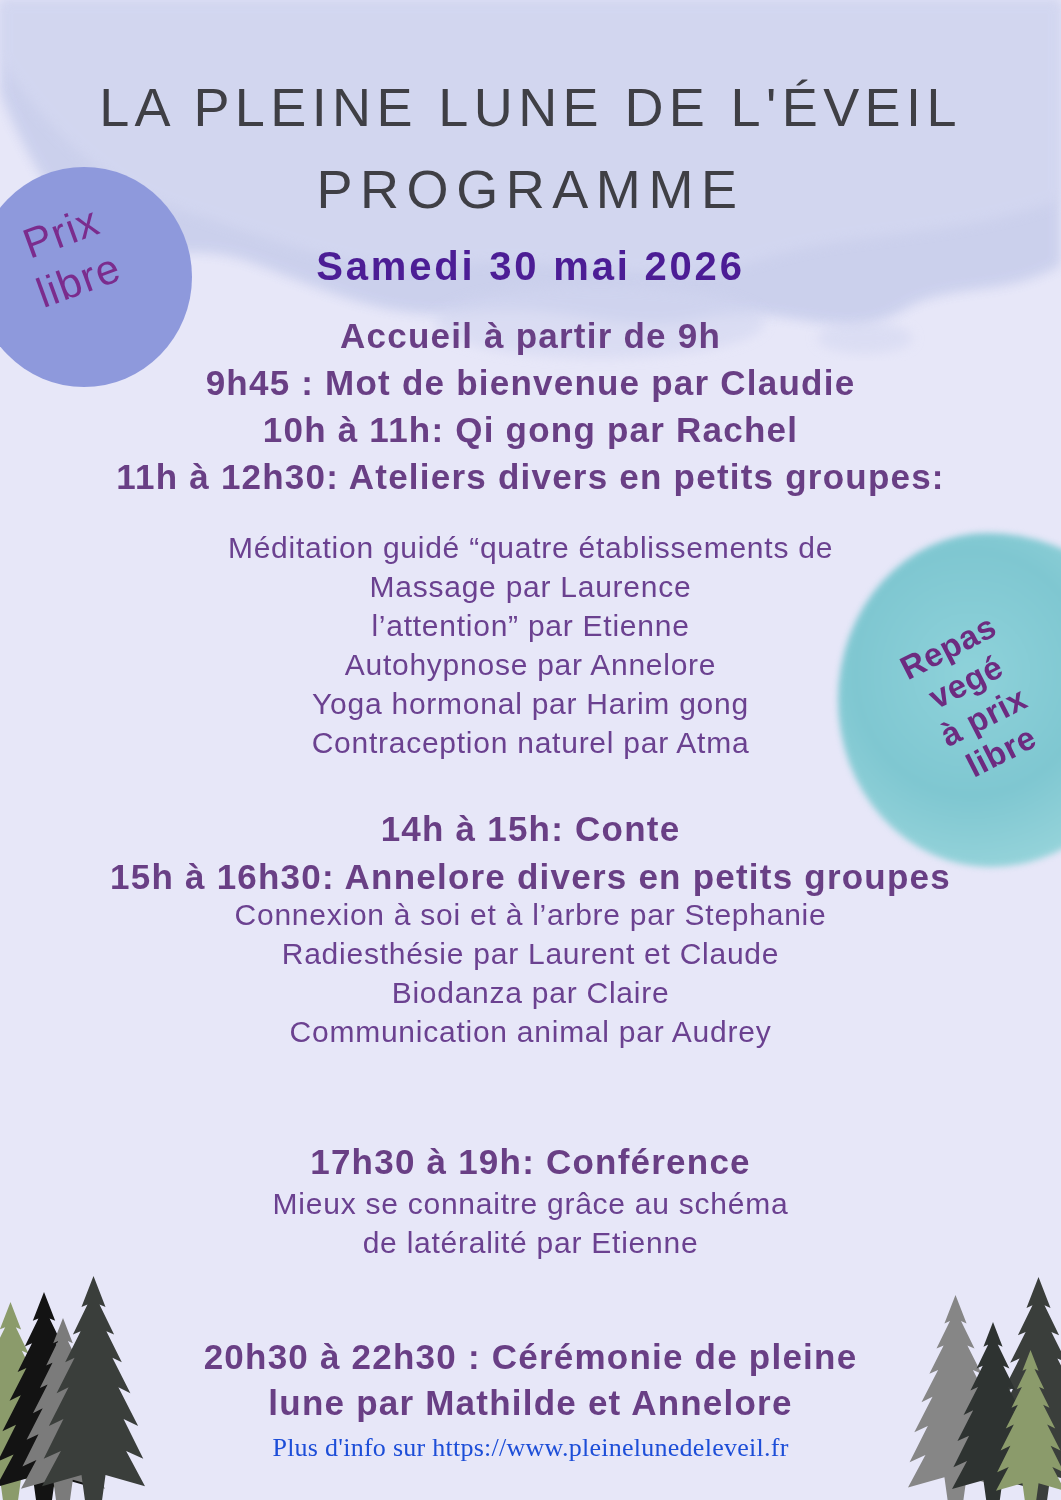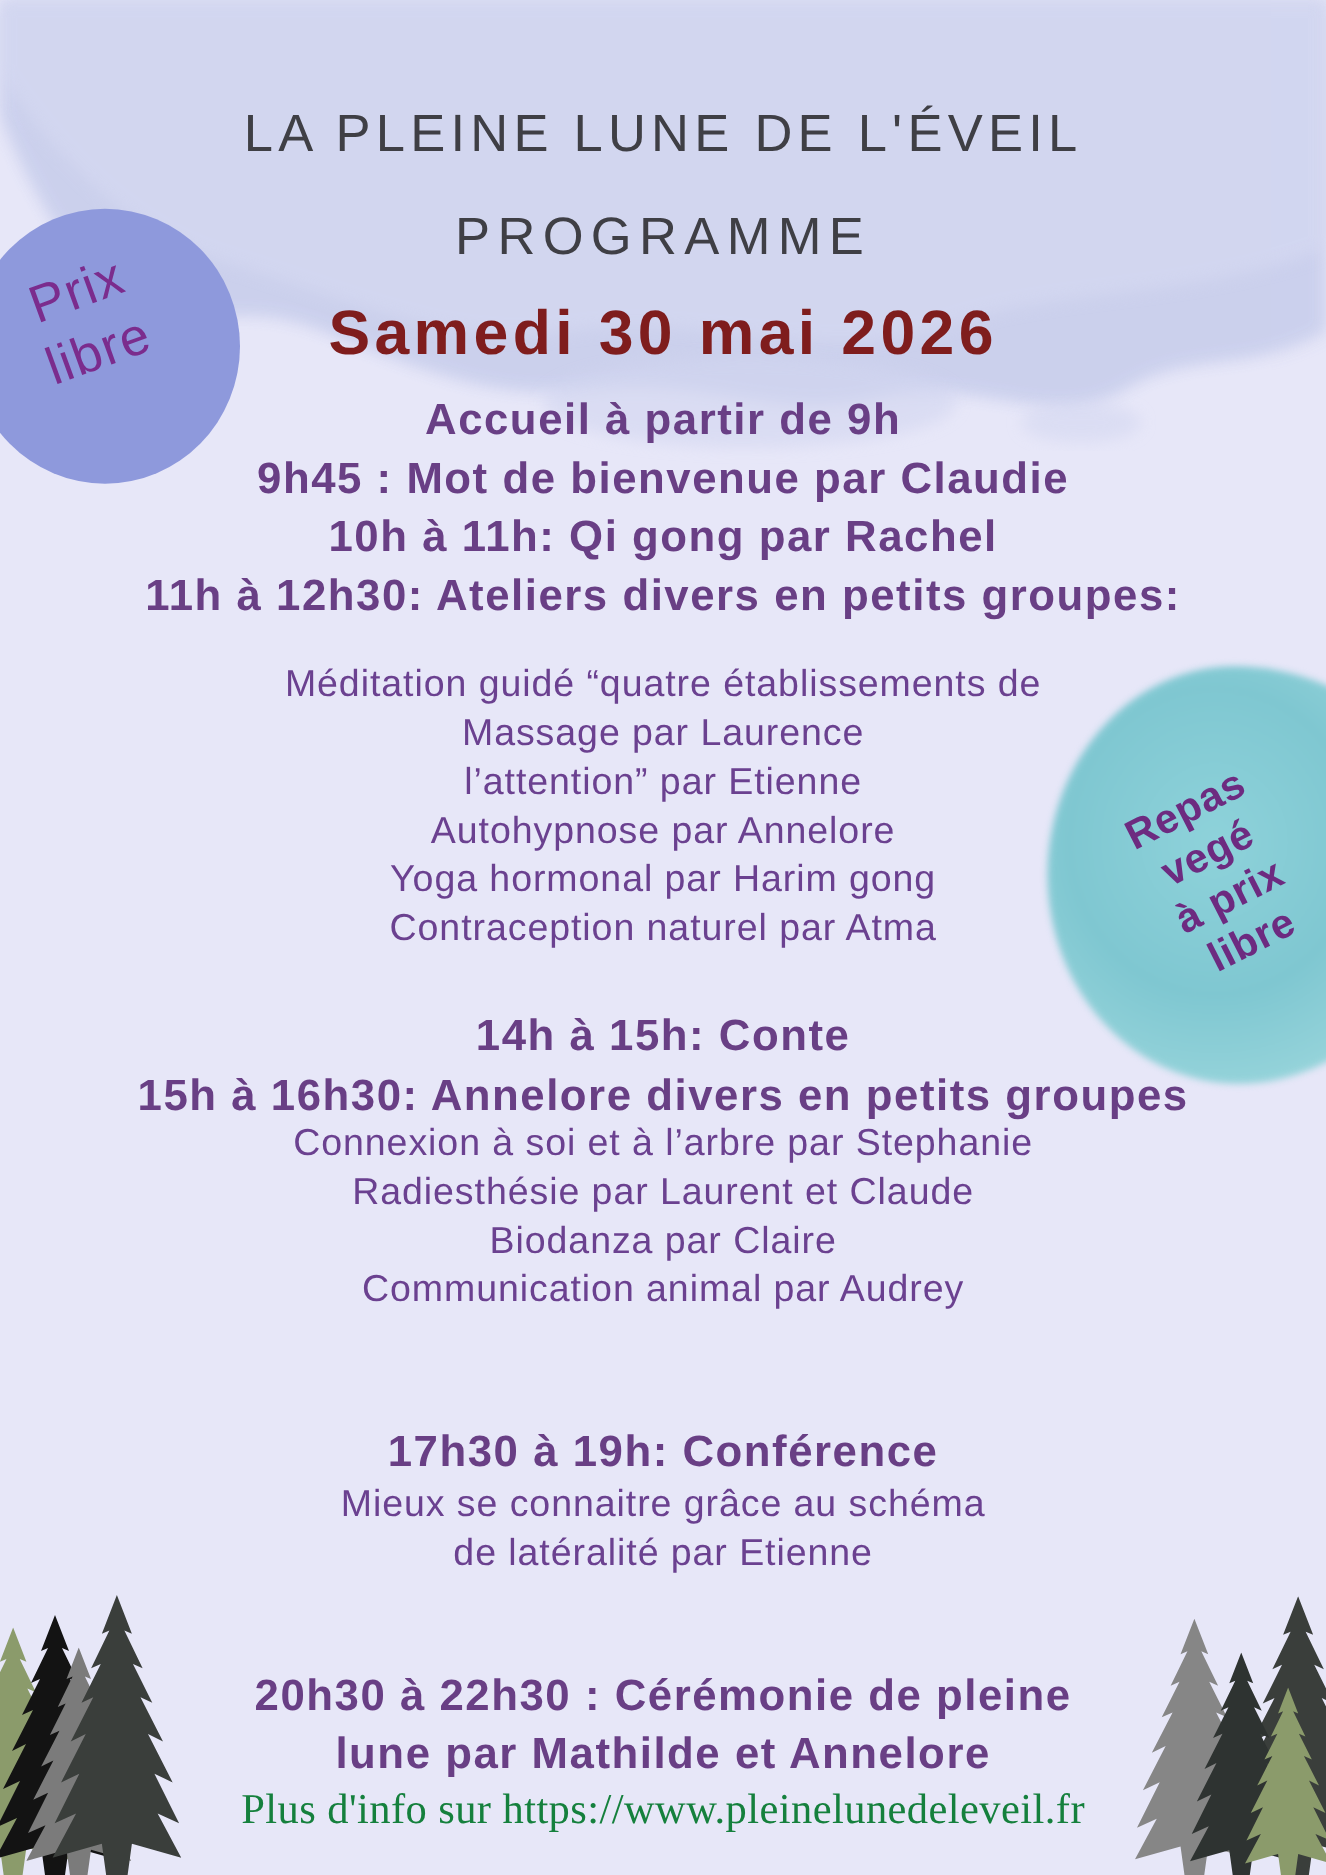--- a/index.html
+++ b/index.html
@@ -8,41 +8,41 @@
     width:1061px;height:1500px;
     overflow:hidden;
     background:#e7e7f8;
     font-family:"Liberation Sans",sans-serif;
   }
   svg.layer{position:absolute;display:block;}
   .wash-svg{left:0;top:0;}
   
   .tblock{position:absolute;left:0;width:100%;text-align:center;}
   .title-line{
-    font-size:42px;line-height:62px;font-weight:500;
+    font-size:54px;line-height:62px;font-weight:500;
     letter-spacing:.10em;color:#3f3f45;
   }
   .title-line.wide{letter-spacing:.14em;}
   .date-line{
-    font-size:50px;line-height:48px;font-weight:600;
-    letter-spacing:.07em;color:#7f1d1d;
+    font-size:40px;line-height:48px;font-weight:600;
+    letter-spacing:.07em;color:#4c1d95;
   }
   .h-line{
     font-size:35px;line-height:47px;font-weight:600;
     letter-spacing:.035em;color:#693f85;
   }
   .h-line.tight{line-height:48px;}
   .i-line{
     font-size:30px;line-height:39px;font-weight:500;
     letter-spacing:.025em;color:#6b4190;
   }
   .url-line{
     font-family:"Liberation Serif",serif;
-    font-size:34px;line-height:40px;font-weight:500;
-    letter-spacing:.01em;color:#15803d;
+    font-size:26px;line-height:40px;font-weight:500;
+    letter-spacing:.01em;color:#1d4ed8;
   }
   
   .price-badge{
     position:absolute;left:-24px;top:167px;
     width:216px;height:220px;border-radius:50%;
     background:#8e99dc;
   }
   .price-text{
     position:absolute;left:28px;top:38px;width:132px;
     transform:rotate(-20deg);transform-origin:center;

